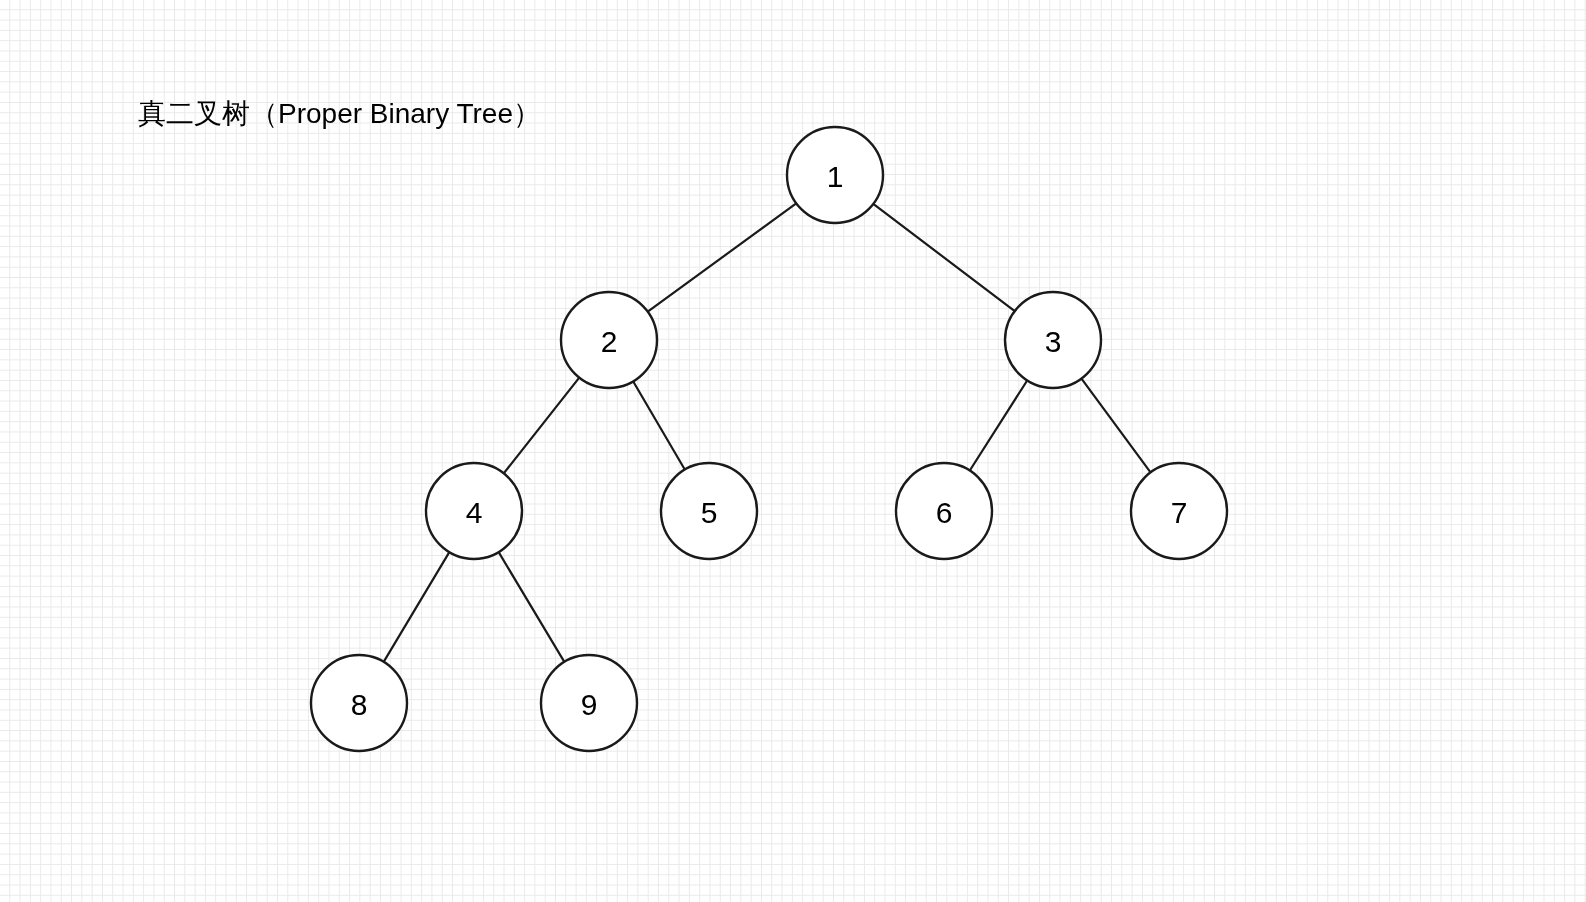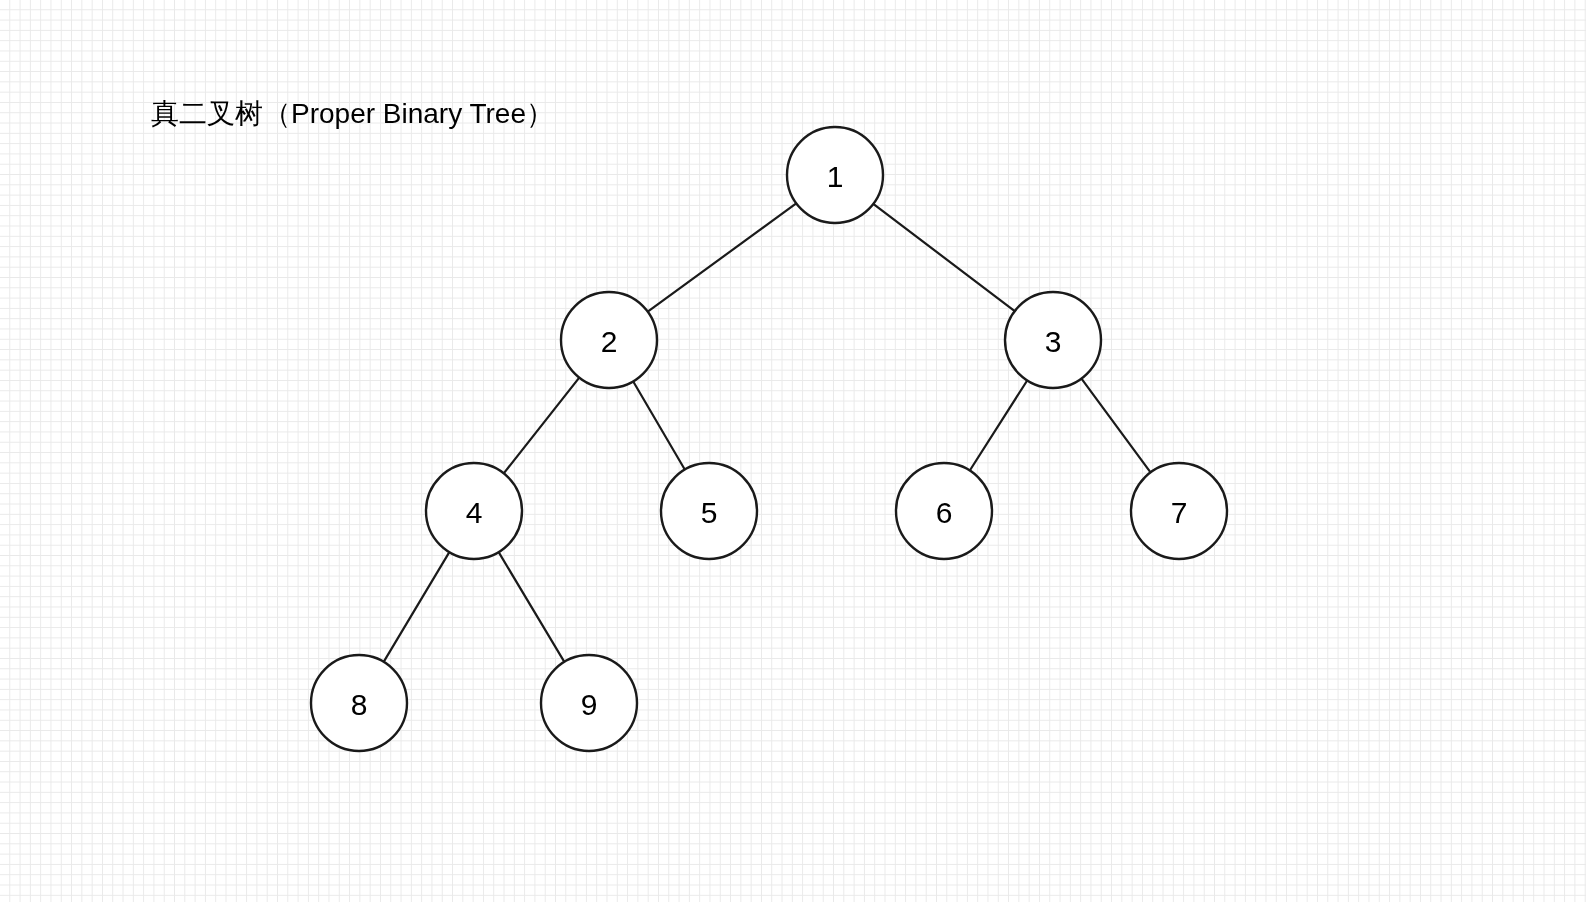--- a/index.html
+++ b/index.html
@@ -40,21 +40,21 @@
   }
   .tree-node-label {
     font-family: "Liberation Sans", "DejaVu Sans", sans-serif;
     font-size: 30px;
     fill: #000000;
     text-anchor: middle;
     dominant-baseline: central;
   }
   .diagram-title {
     position: absolute;
-    left: 151px;
+    left: 138px;
     top: 96px;
     font-size: 28px;
     line-height: 1.25;
     color: #000000;
     white-space: nowrap;
     font-family: "Liberation Sans", "DejaVu Sans", sans-serif;
   }
 </style>
 </head>
 <body>

